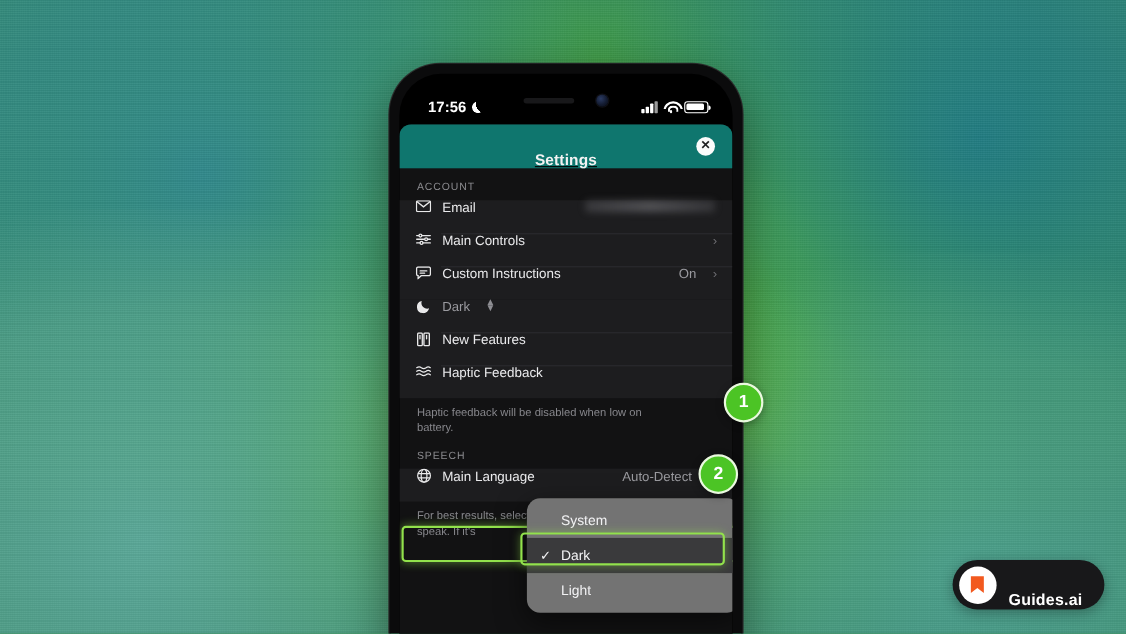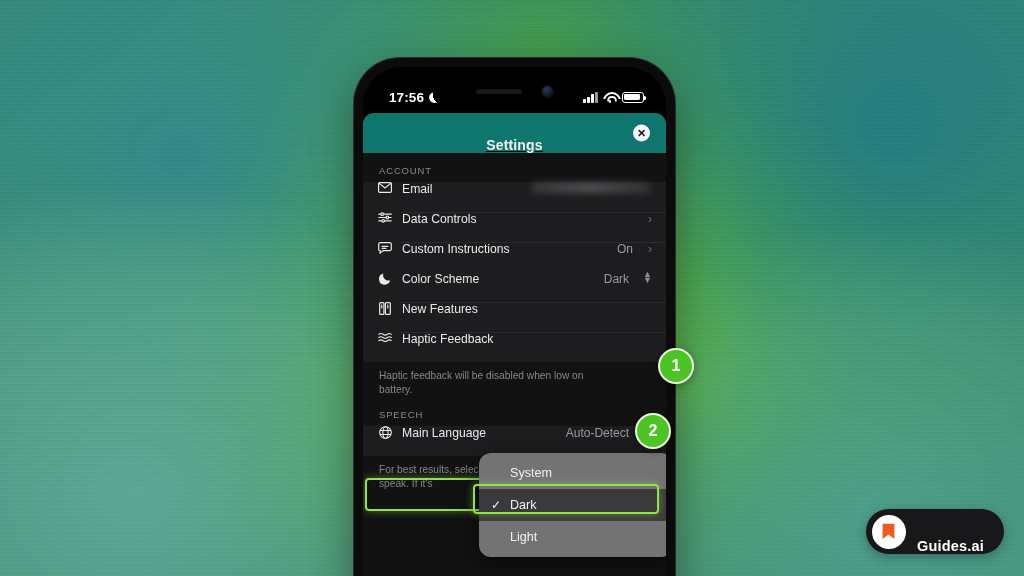--- a/index.html
+++ b/index.html
@@ -286,21 +286,21 @@
 
         <div class="row">
           <span class="ico">
             <svg width="14" height="11" viewBox="0 0 14 11" fill="none" stroke="currentColor" stroke-width="1.2" stroke-linecap="round">
               <path d="M0.8 2.2 H13.2 M0.8 5.5 H13.2 M0.8 8.8 H13.2"></path>
               <circle cx="4.2" cy="2.2" r="1.3" fill="#1d1d1f"></circle>
               <circle cx="9.4" cy="5.5" r="1.3" fill="#1d1d1f"></circle>
               <circle cx="5.2" cy="8.8" r="1.3" fill="#1d1d1f"></circle>
             </svg>
           </span>
-          <span class="label">Data Controls</span>
+          <span class="label">Main Controls</span>
           <span class="chev">›</span>
         </div>
 
         <div class="row">
           <span class="ico">
             <svg width="14" height="12" viewBox="0 0 14 12" fill="none" stroke="currentColor" stroke-width="1.2">
               <path d="M0.7 2.1 a1.4 1.4 0 0 1 1.4 -1.4 h9.8 a1.4 1.4 0 0 1 1.4 1.4 v5.1 a1.4 1.4 0 0 1 -1.4 1.4 h-7 L2.1 11.1 V8.6 h-0 a1.4 1.4 0 0 1 -1.4 -1.4 z"></path>
               <path d="M4 4.3 H10 M4 6.3 H8" stroke-linecap="round"></path>
             </svg>
           </span>
@@ -311,21 +311,20 @@
       </div>
 
       <div class="card">
 
         <div class="row">
           <span class="ico">
             <svg width="13" height="13" viewBox="0 0 13 13" fill="currentColor">
               <path d="M11.1 8.3 A5.3 5.3 0 0 1 4.4 1.6 A5.6 5.6 0 1 0 11.1 8.3 Z"></path>
             </svg>
           </span>
-          <span class="label">Color Scheme</span>
           <span class="value">Dark</span>
           <span class="stepper">
               <span>▲</span>
               <span>▼</span>
             </span>
         </div>
 
         <div class="row">
           <span class="ico">
             <svg width="12" height="13" viewBox="0 0 12 13" fill="none" stroke="currentColor" stroke-width="1.2">

